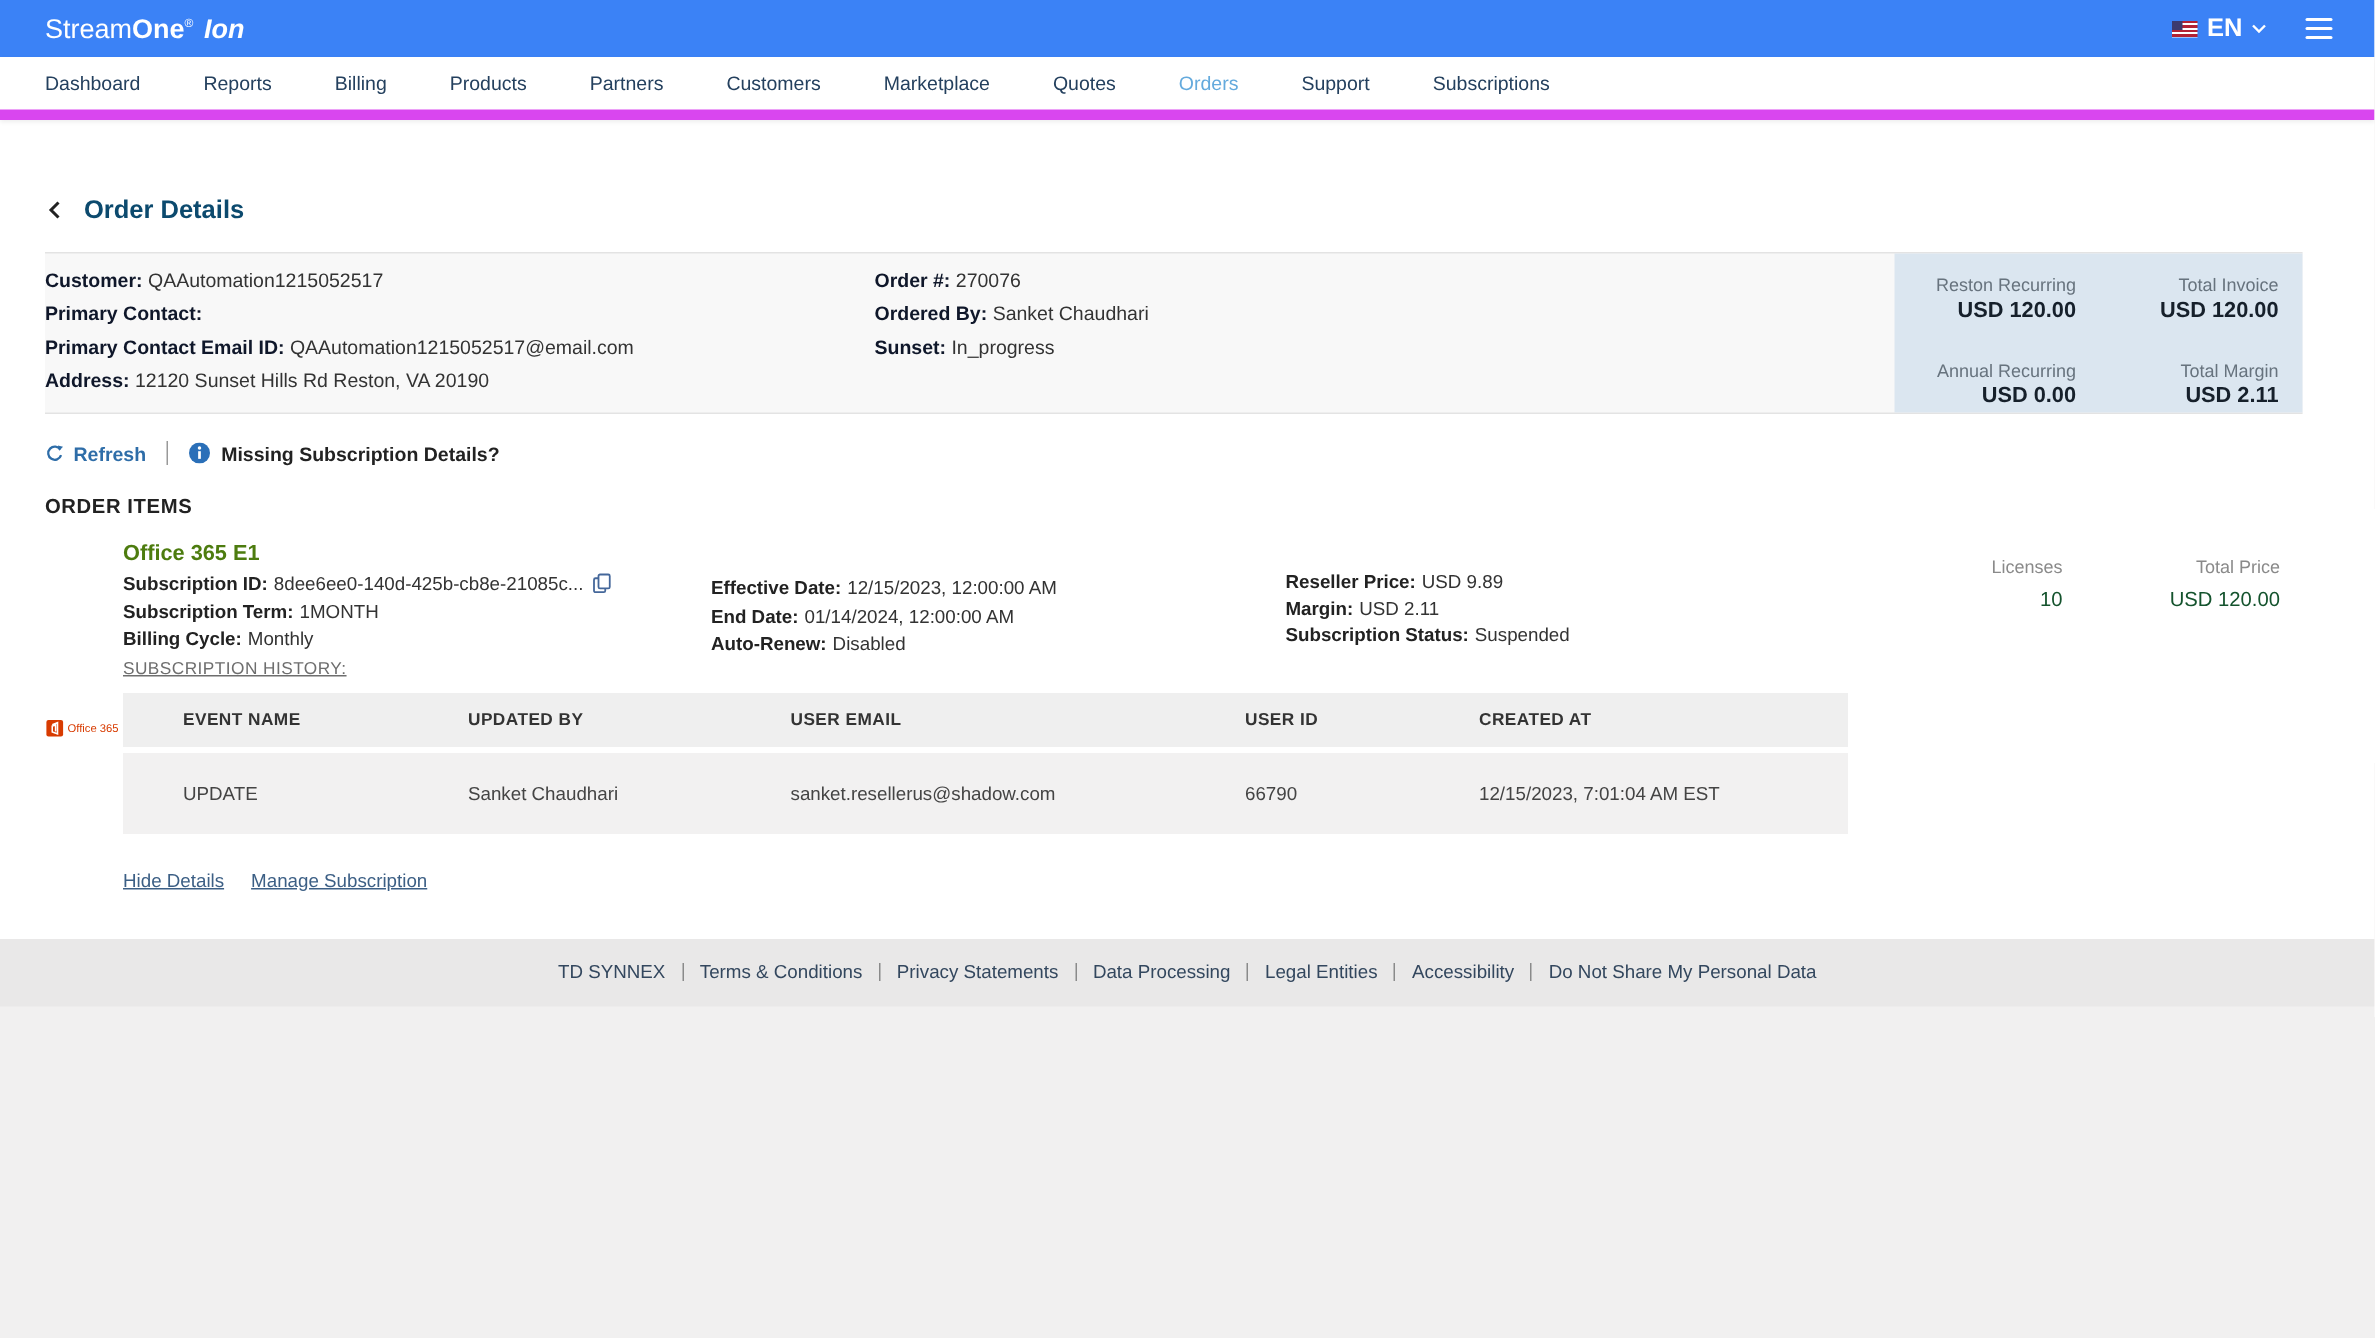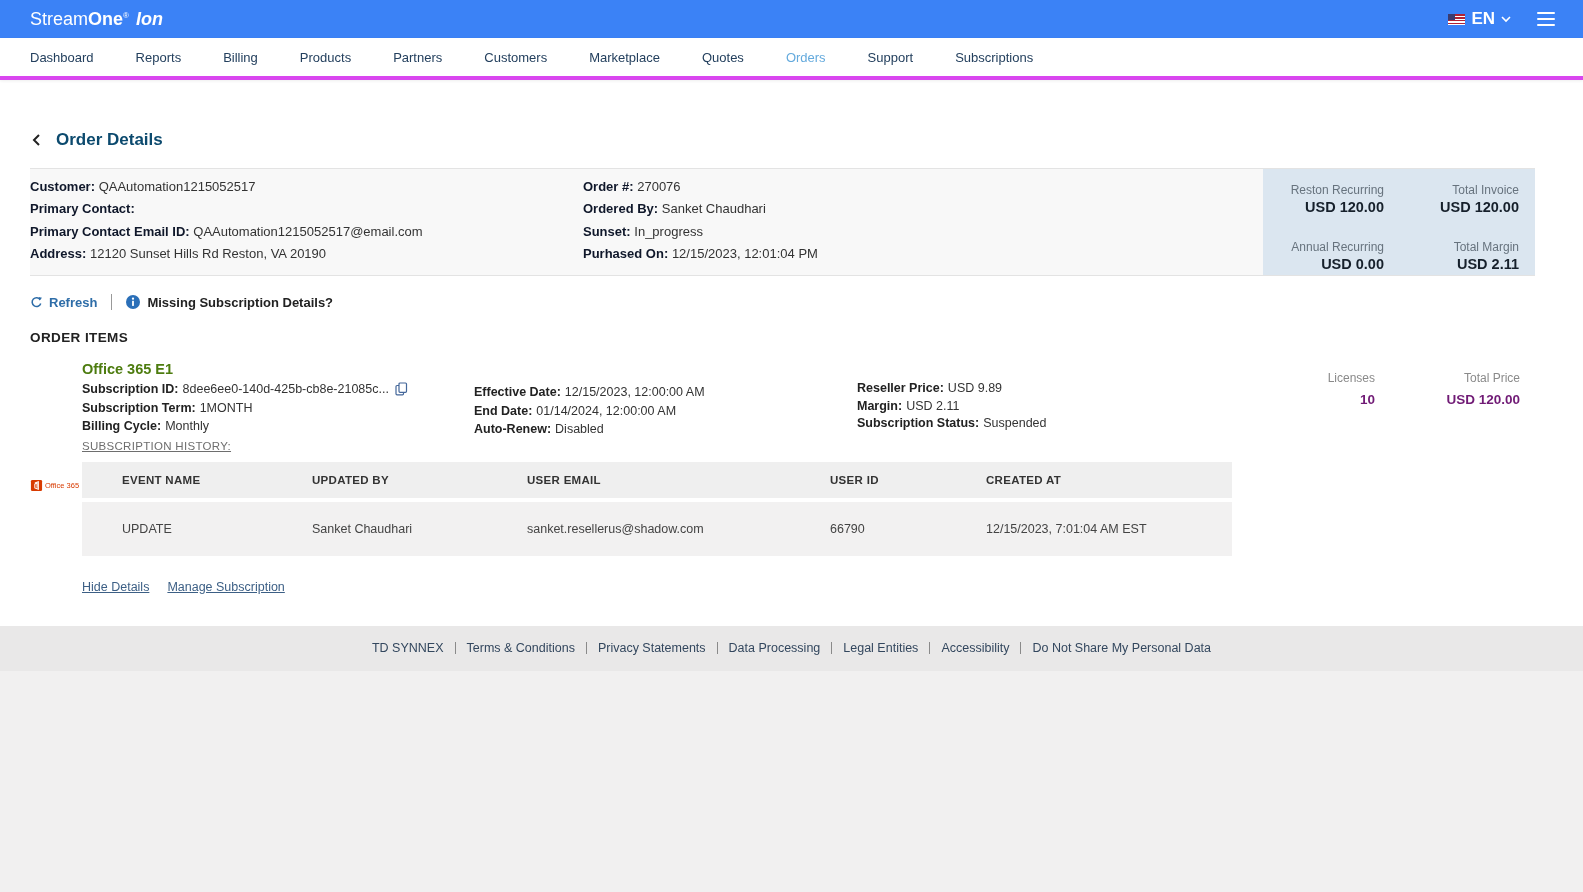--- a/index.html
+++ b/index.html
@@ -27,21 +27,21 @@
     background:repeating-linear-gradient(to bottom, #b22234 0 1.5px, #fff 1.5px 3px); }
   .flag::after { content:""; position:absolute; left:0; top:0; width:7px; height:6px; background:#3c3b6e; }
   .hamburger { display:flex; flex-direction:column; gap:4px; cursor:pointer; padding:3px 2px; }
   .hamburger span { display:block; width:18px; height:2px; background:#fff; border-radius:1px; }
 
   
   .navbar {
     height:42px; background:#fff;
     display:flex; align-items:center; gap:42px;
     padding:0 30px;
-    border-bottom:4px solid #d946ef;
+    border-bottom:7px solid #d946ef;
     box-shadow:0 1px 3px rgba(0,0,0,.07);
     position:relative; z-index:2;
   }
   .nav-item { font-size:13px; color:#24405e; cursor:pointer; white-space:nowrap; }
   .nav-item.active { color:#64aadd; }
 
   
   .main { background:#fff; padding-bottom:32px; }
 
   .page-head { padding:50px 30px 18px; display:flex; align-items:center; gap:12px; }
@@ -87,21 +87,21 @@
   .fld b { color:#222; margin-right:4px; }
   .copy-btn { margin-left:6px; cursor:pointer; display:inline-flex; }
   .history-toggle { display:inline-block; margin-top:3px; font-size:11.5px; letter-spacing:.3px; color:#6e6e6e; text-decoration:underline; cursor:pointer; }
   .col-dates { width:383px; padding-top:22px; }
   .col-dates .fld { line-height:18.5px; }
   .col-pricing { width:320px; padding-top:19px; }
   .col-pricing .fld { line-height:17.5px; }
   .col-licenses { width:198px; text-align:right; padding-top:10px; }
   .col-total { width:145px; text-align:right; padding-top:10px; }
   .mini-label { font-size:12px; color:#8a8a8a; }
-  .mini-value { font-size:13.5px; font-weight:bold; color:#701a75; margin-top:7px; }
+  .mini-value { font-size:13.5px; font-weight:normal; color:#14532d; margin-top:7px; }
 
   .history-table { margin-top:8px; width:1150px; }
   .ht-header, .ht-row {
     display:grid; grid-template-columns:190px 215px 303px 156px 1fr;
     align-items:center; padding-left:40px;
   }
   .ht-header { background:#efefef; height:36px; font-size:11.5px; font-weight:bold; color:#333; letter-spacing:.3px; }
   .ht-row { background:#f2f1f1; height:54px; margin-top:4px; font-size:12.5px; color:#444; }
 
   .item-links { margin-top:24px; display:flex; gap:18px; }
@@ -165,21 +165,20 @@
     <div class="info-left">
       <div class="info-row"><b>Customer:</b> <span>QAAutomation1215052517</span></div>
       <div class="info-row"><b>Primary Contact:</b> <span></span></div>
       <div class="info-row"><b>Primary Contact Email ID:</b> <span>QAAutomation1215052517@email.com</span></div>
       <div class="info-row"><b>Address:</b> <span>12120 Sunset Hills Rd Reston, VA 20190</span></div>
     </div>
     <div class="info-mid">
       <div class="info-row"><b>Order #:</b> <span>270076</span></div>
       <div class="info-row"><b>Ordered By:</b> <span>Sanket Chaudhari</span></div>
       <div class="info-row"><b>Sunset:</b> <span>In_progress</span></div>
-      <div class="info-row"><b>Purhased On:</b> <span>12/15/2023, 12:01:04 PM</span></div>
     </div>
     <div class="summary-panel">
       <div class="sum-cell">
         <div class="sum-label">Reston Recurring</div>
         <div class="sum-value">USD 120.00</div>
       </div>
       <div class="sum-cell">
         <div class="sum-label">Total Invoice</div>
         <div class="sum-value">USD 120.00</div>
       </div>

